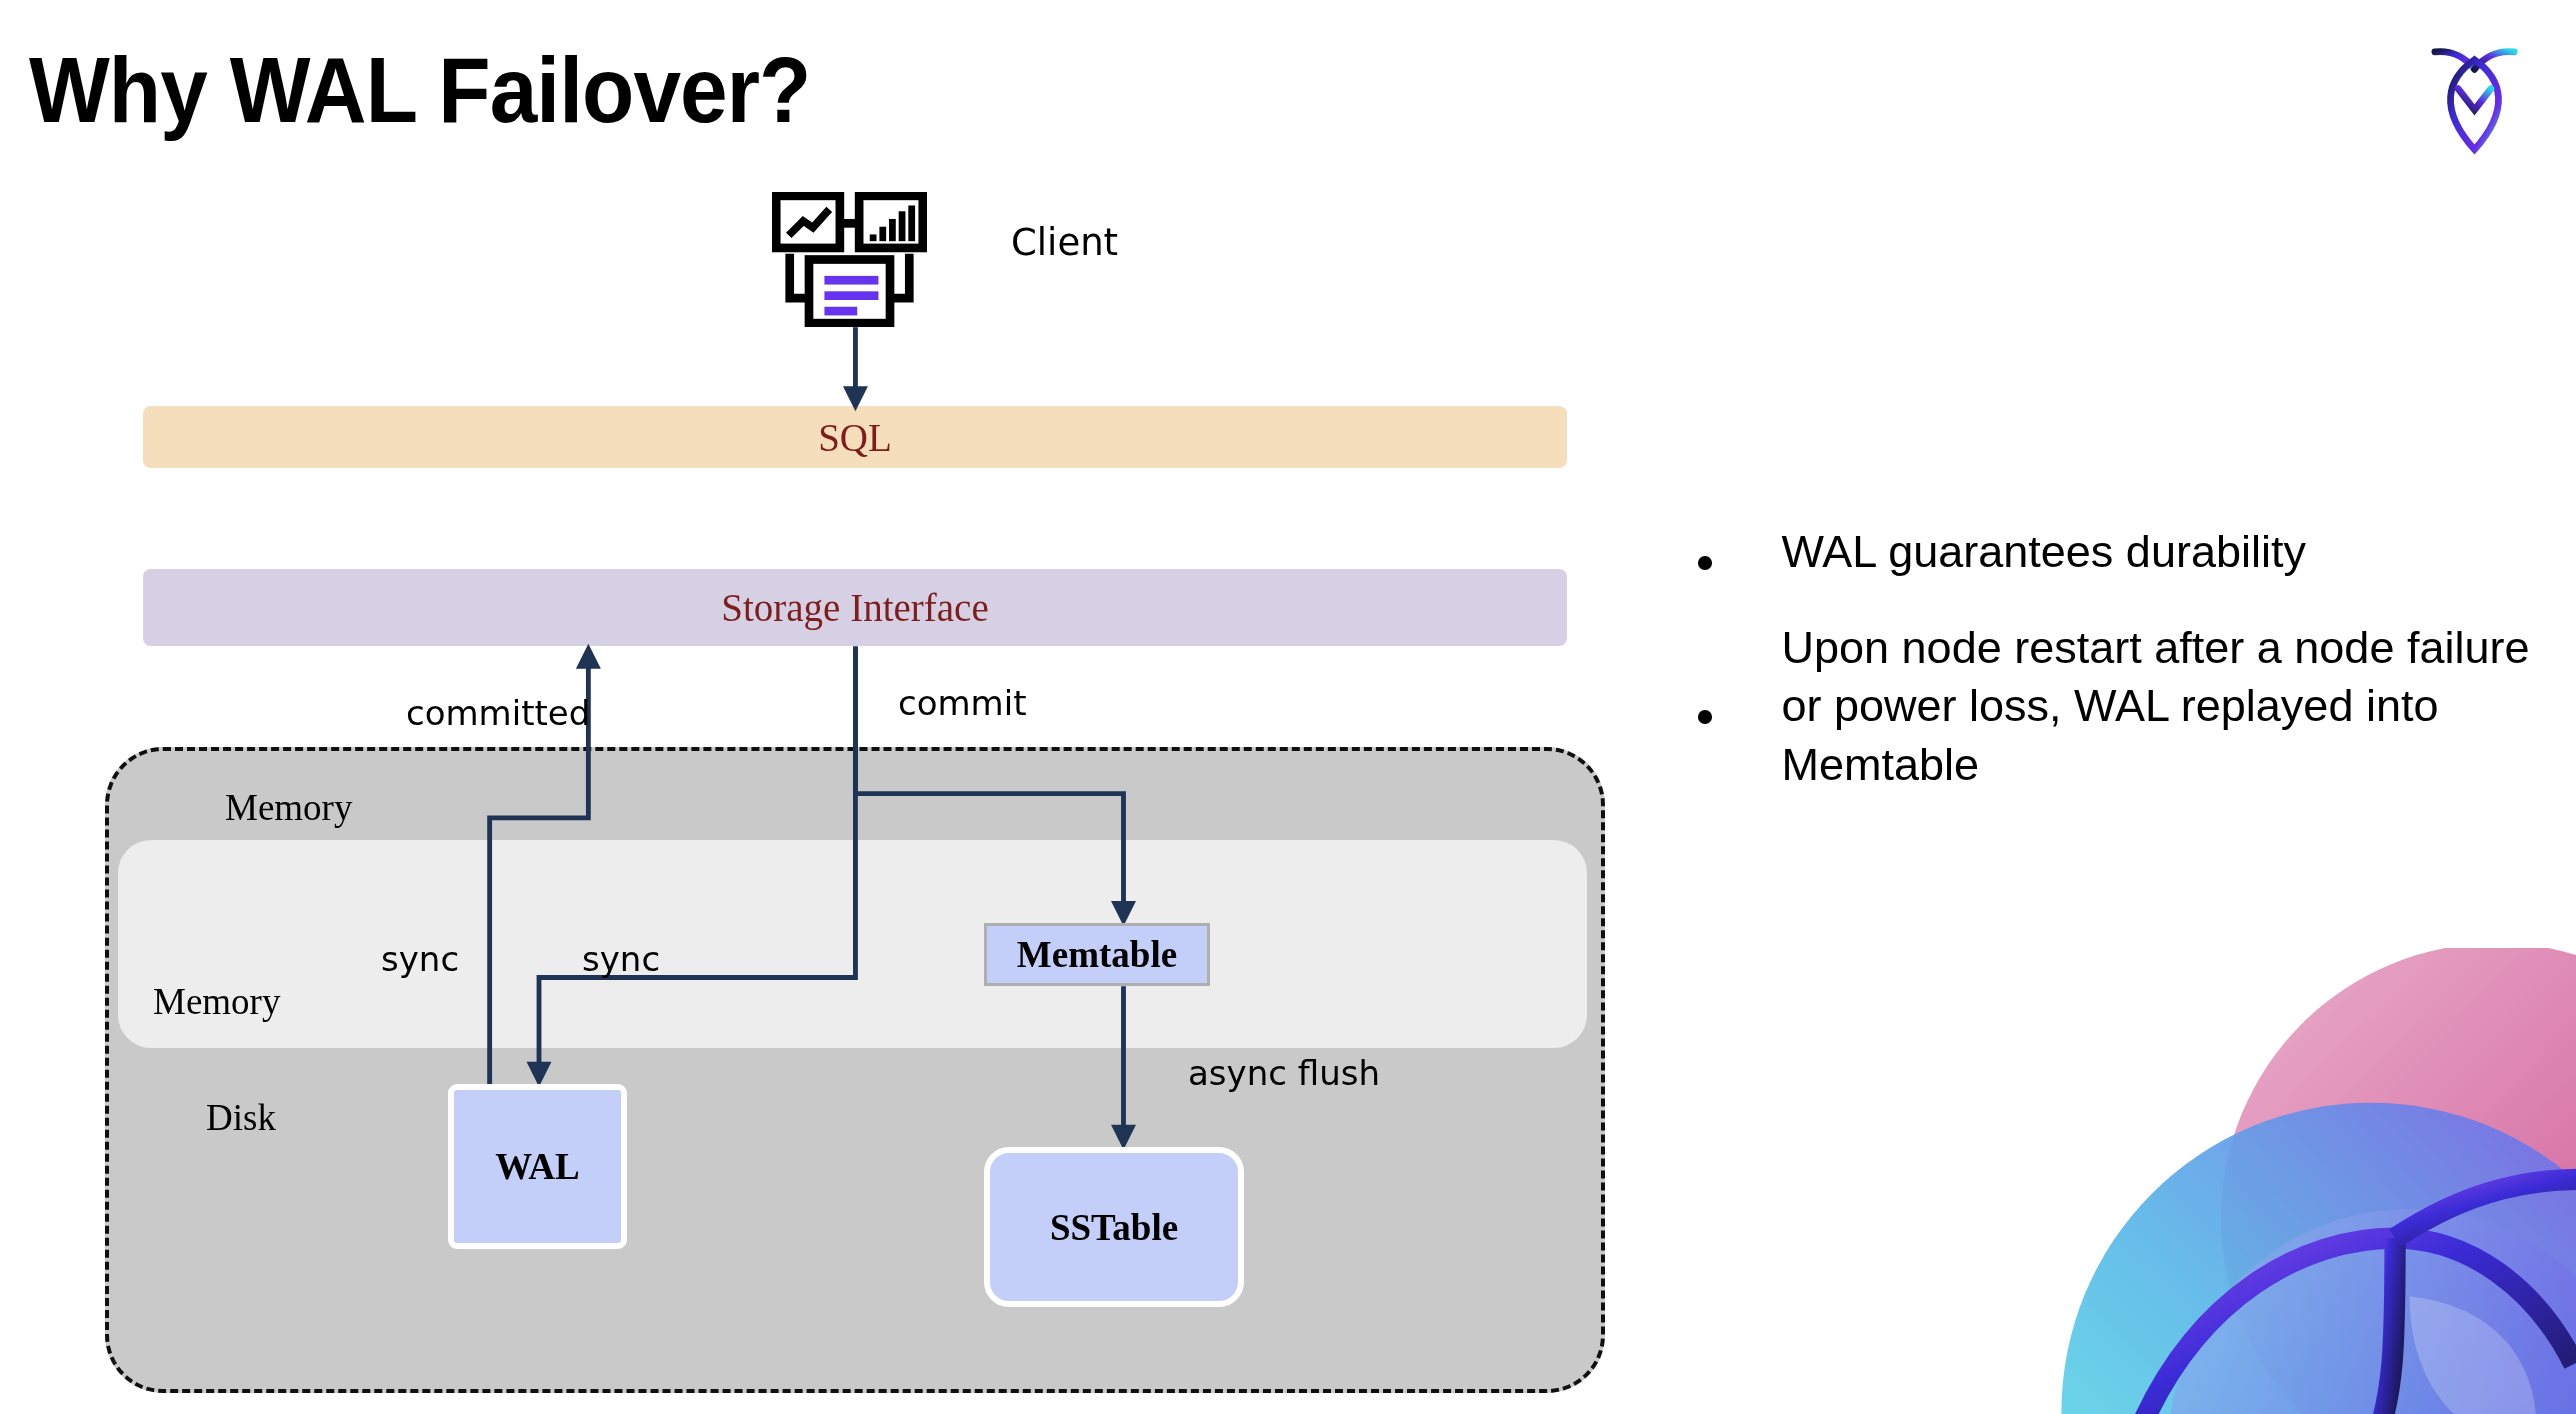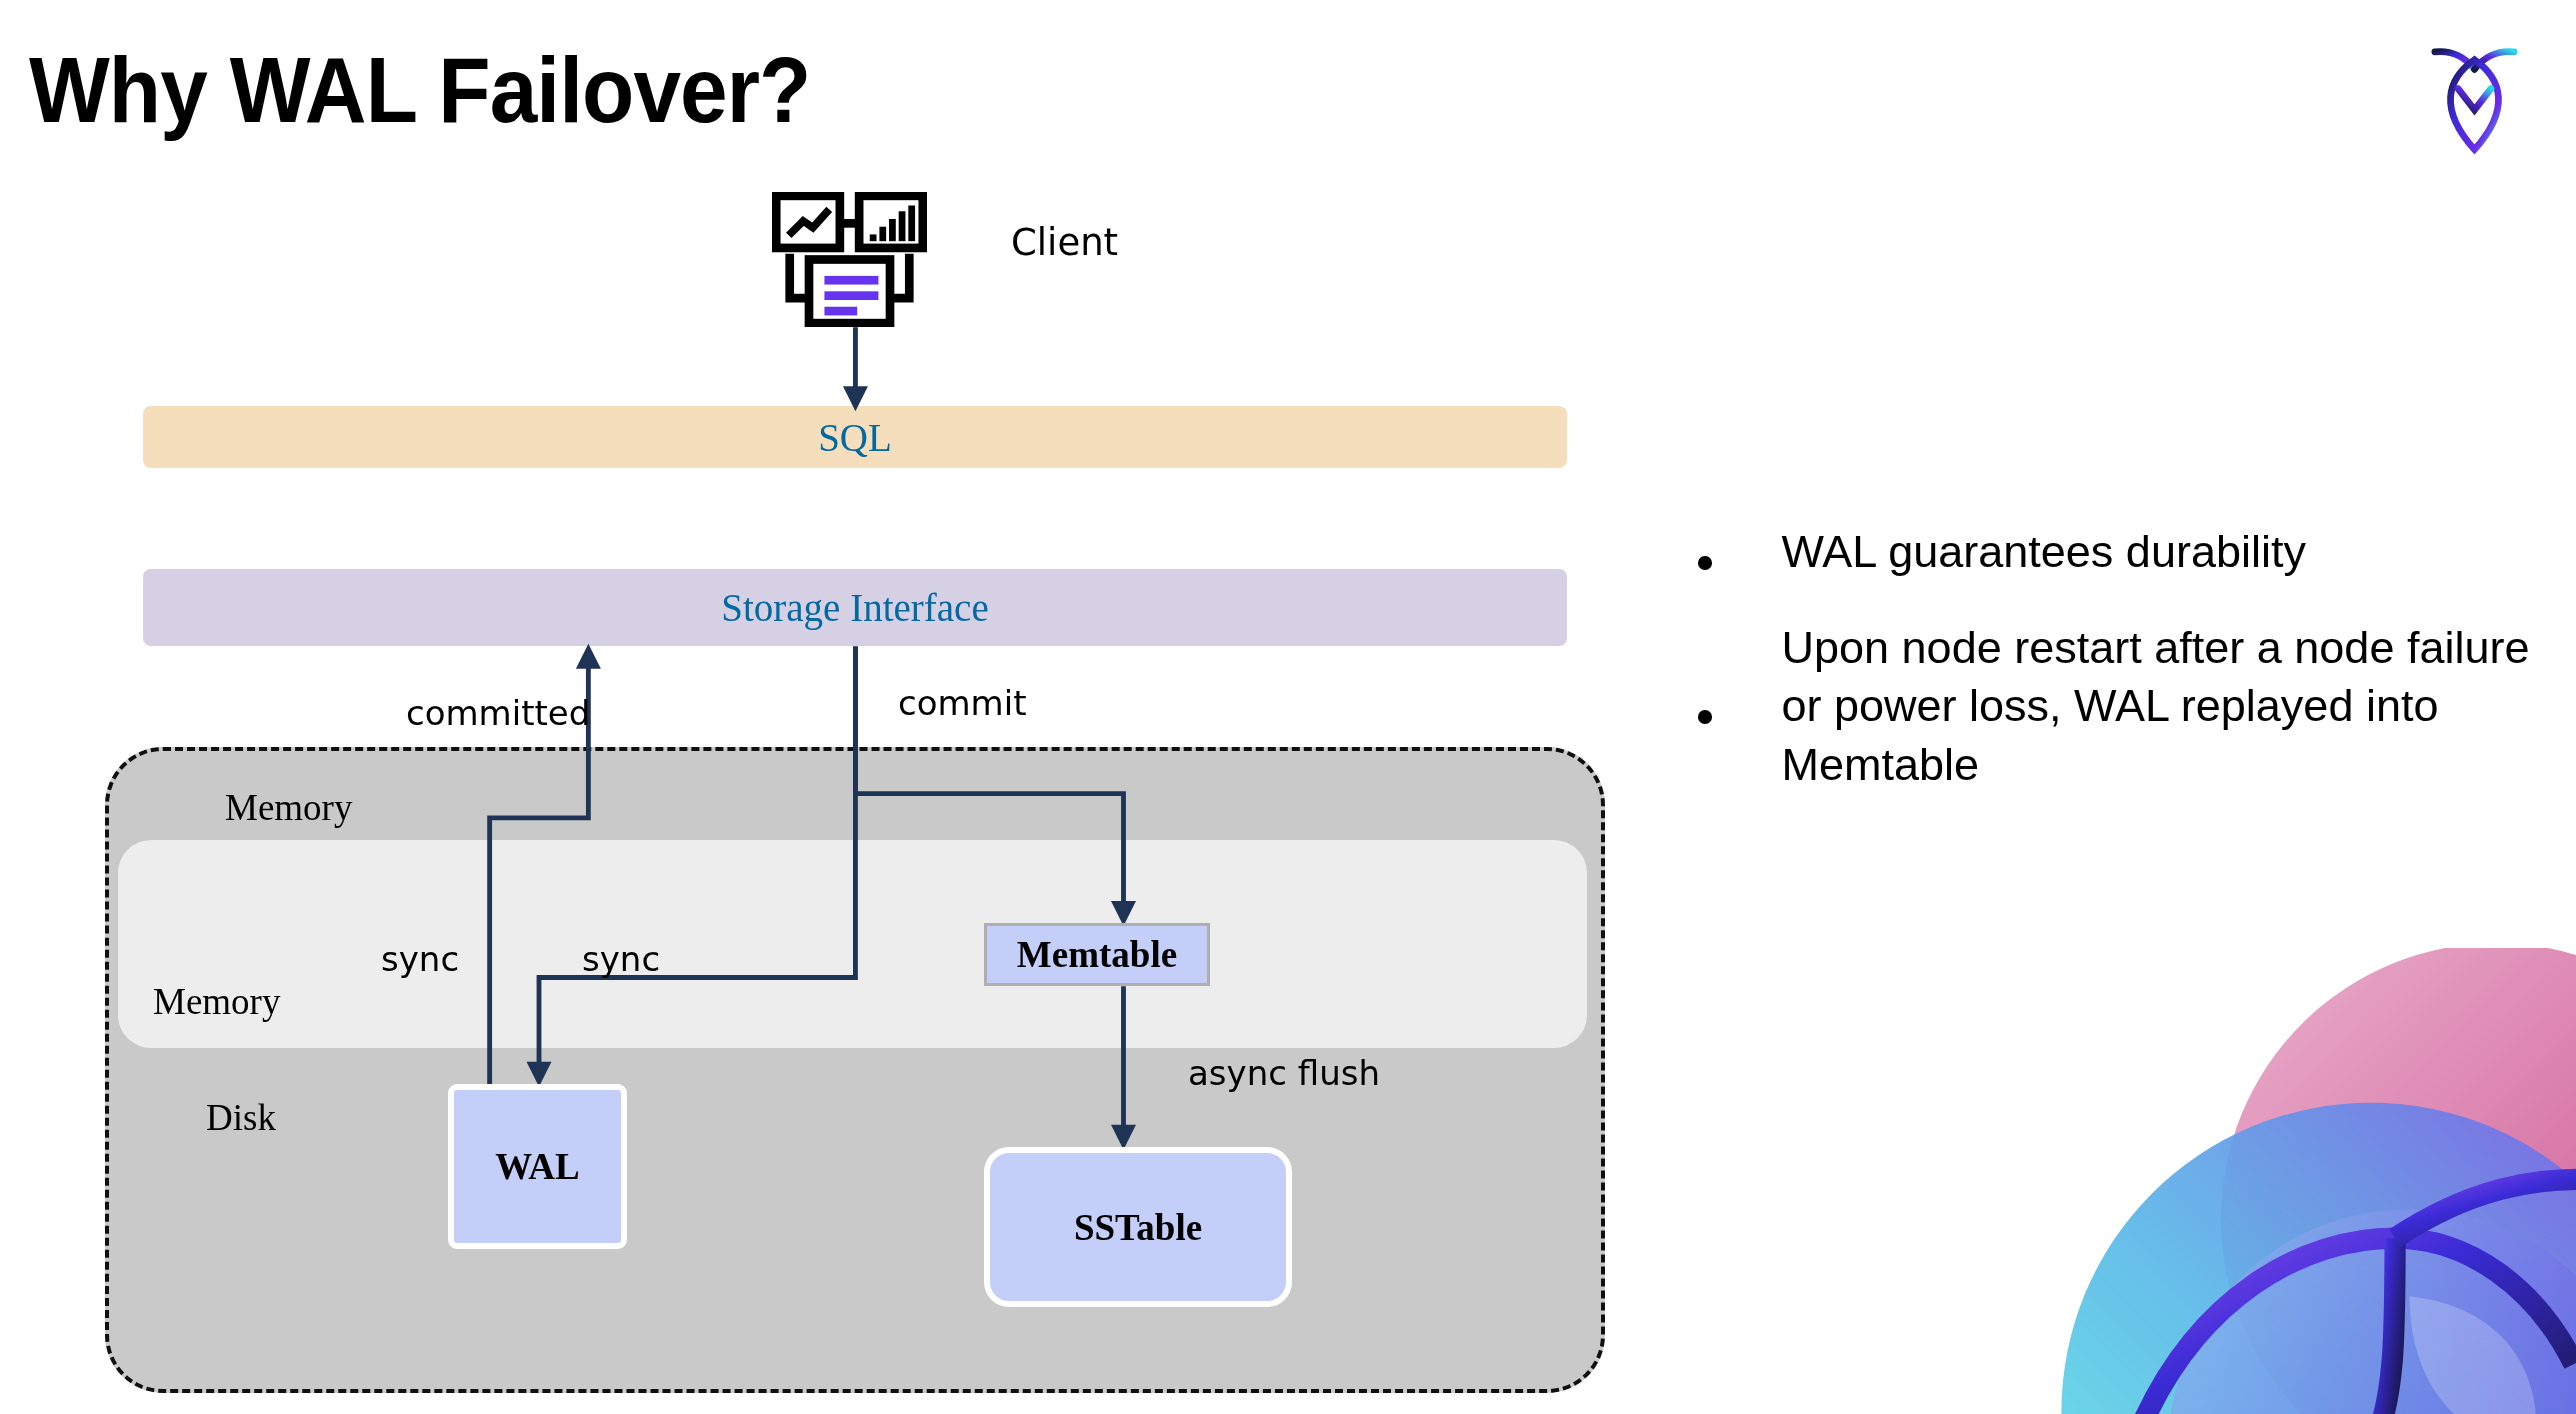--- a/index.html
+++ b/index.html
@@ -77,21 +77,21 @@
     position: absolute;
     left: 143px;
     width: 1424px;
     height: 62px;
     border-radius: 7.7px;
     display: flex;
     align-items: center;
     justify-content: center;
     font-family: "Liberation Serif", "DejaVu Serif", serif;
     font-size: 39px;
-    color: #0369a1;
+    color: #7f1d1d;
   }
   #bar-sql { top: 406px; background: #F5DEBB; }
   #bar-kv  { top: 496px; background: #B7DCDC; }
   #bar-si  { top: 569px; height: 77px; background: #D6D0E5; }
 
   
   #pebble-box {
     position: absolute;
     left: 105px;
     top: 747px;
@@ -160,21 +160,21 @@
   }
   #node-wal {
     left: 448px; top: 1084px;
     width: 179px; height: 165px;
     border: 6.8px solid #FFFFFF;
     border-radius: 9px;
     font-size: 37px;
   }
   #node-sstable {
     left: 984px; top: 1147px;
-    width: 308px; height: 160px;
+    width: 260px; height: 160px;
     border: 6.8px solid #FFFFFF;
     border-radius: 25px;
     font-size: 37px;
   }
 
   
   .edge-label {
     position: absolute;
     font-family: "DejaVu Sans", "Liberation Sans", sans-serif;
     font-size: 34px;

